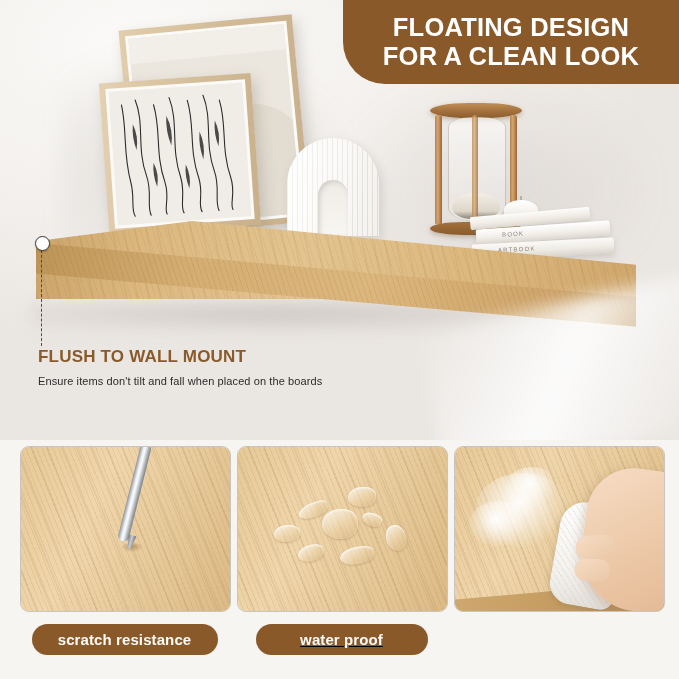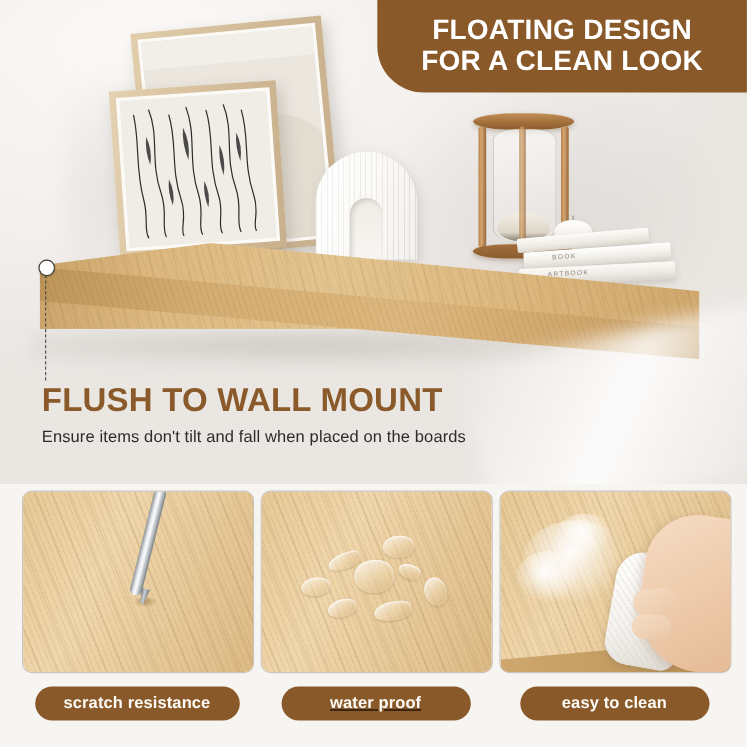--- a/index.html
+++ b/index.html
@@ -212,26 +212,26 @@
   #callout-line {
     position: absolute; left: 41px; top: 250px;
     width: 0; height: 96px;
     border-left: 1.6px dashed #4a4a4a;
     z-index: 5;
   }
 
   
   #text-block { position: absolute; left: 38px; top: 348px; width: 600px; }
   #headline {
-    font-size: 30px; font-weight: bold; color: #8a5a2b;
+    font-size: 17px; font-weight: bold; color: #8a5a2b;
     letter-spacing: 0.2px; line-height: 1.1;
     margin: 0 0 8px 0;
   }
   #subline {
-    font-size: 15px; color: #2b2b2b; letter-spacing: 0.1px;
+    font-size: 11px; color: #2b2b2b; letter-spacing: 0.1px;
     line-height: 1.25; margin: 0;
   }
 
   
   #banner {
     position: absolute; right: 0; top: 0;
     width: 336px; height: 84px;
     background: #8a5929;
     border-radius: 0 0 0 42px;
     display: flex; align-items: center; justify-content: center;
@@ -474,17 +474,16 @@
         <div class="powder" style="left:20px;top:26px;width:96px;height:74px;"></div>
         <div class="powder" style="left:14px;top:54px;width:60px;height:46px;"></div>
         <div class="powder" style="left:50px;top:20px;width:54px;height:40px;"></div>
         <div id="board-edge"></div>
         <div id="cloth"></div>
         <div id="hand">
           <div class="finger" style="left:-6px;top:72px;width:40px;height:24px;transform:rotate(-12deg);"></div>
           <div class="finger" style="left:-4px;top:96px;width:36px;height:22px;transform:rotate(-6deg);"></div>
         </div>
       </div>
-      <div class="badge" id="badge-2">easy to clean</div>
     </div>
 
   </div>
 </div>
 
 </body></html>

